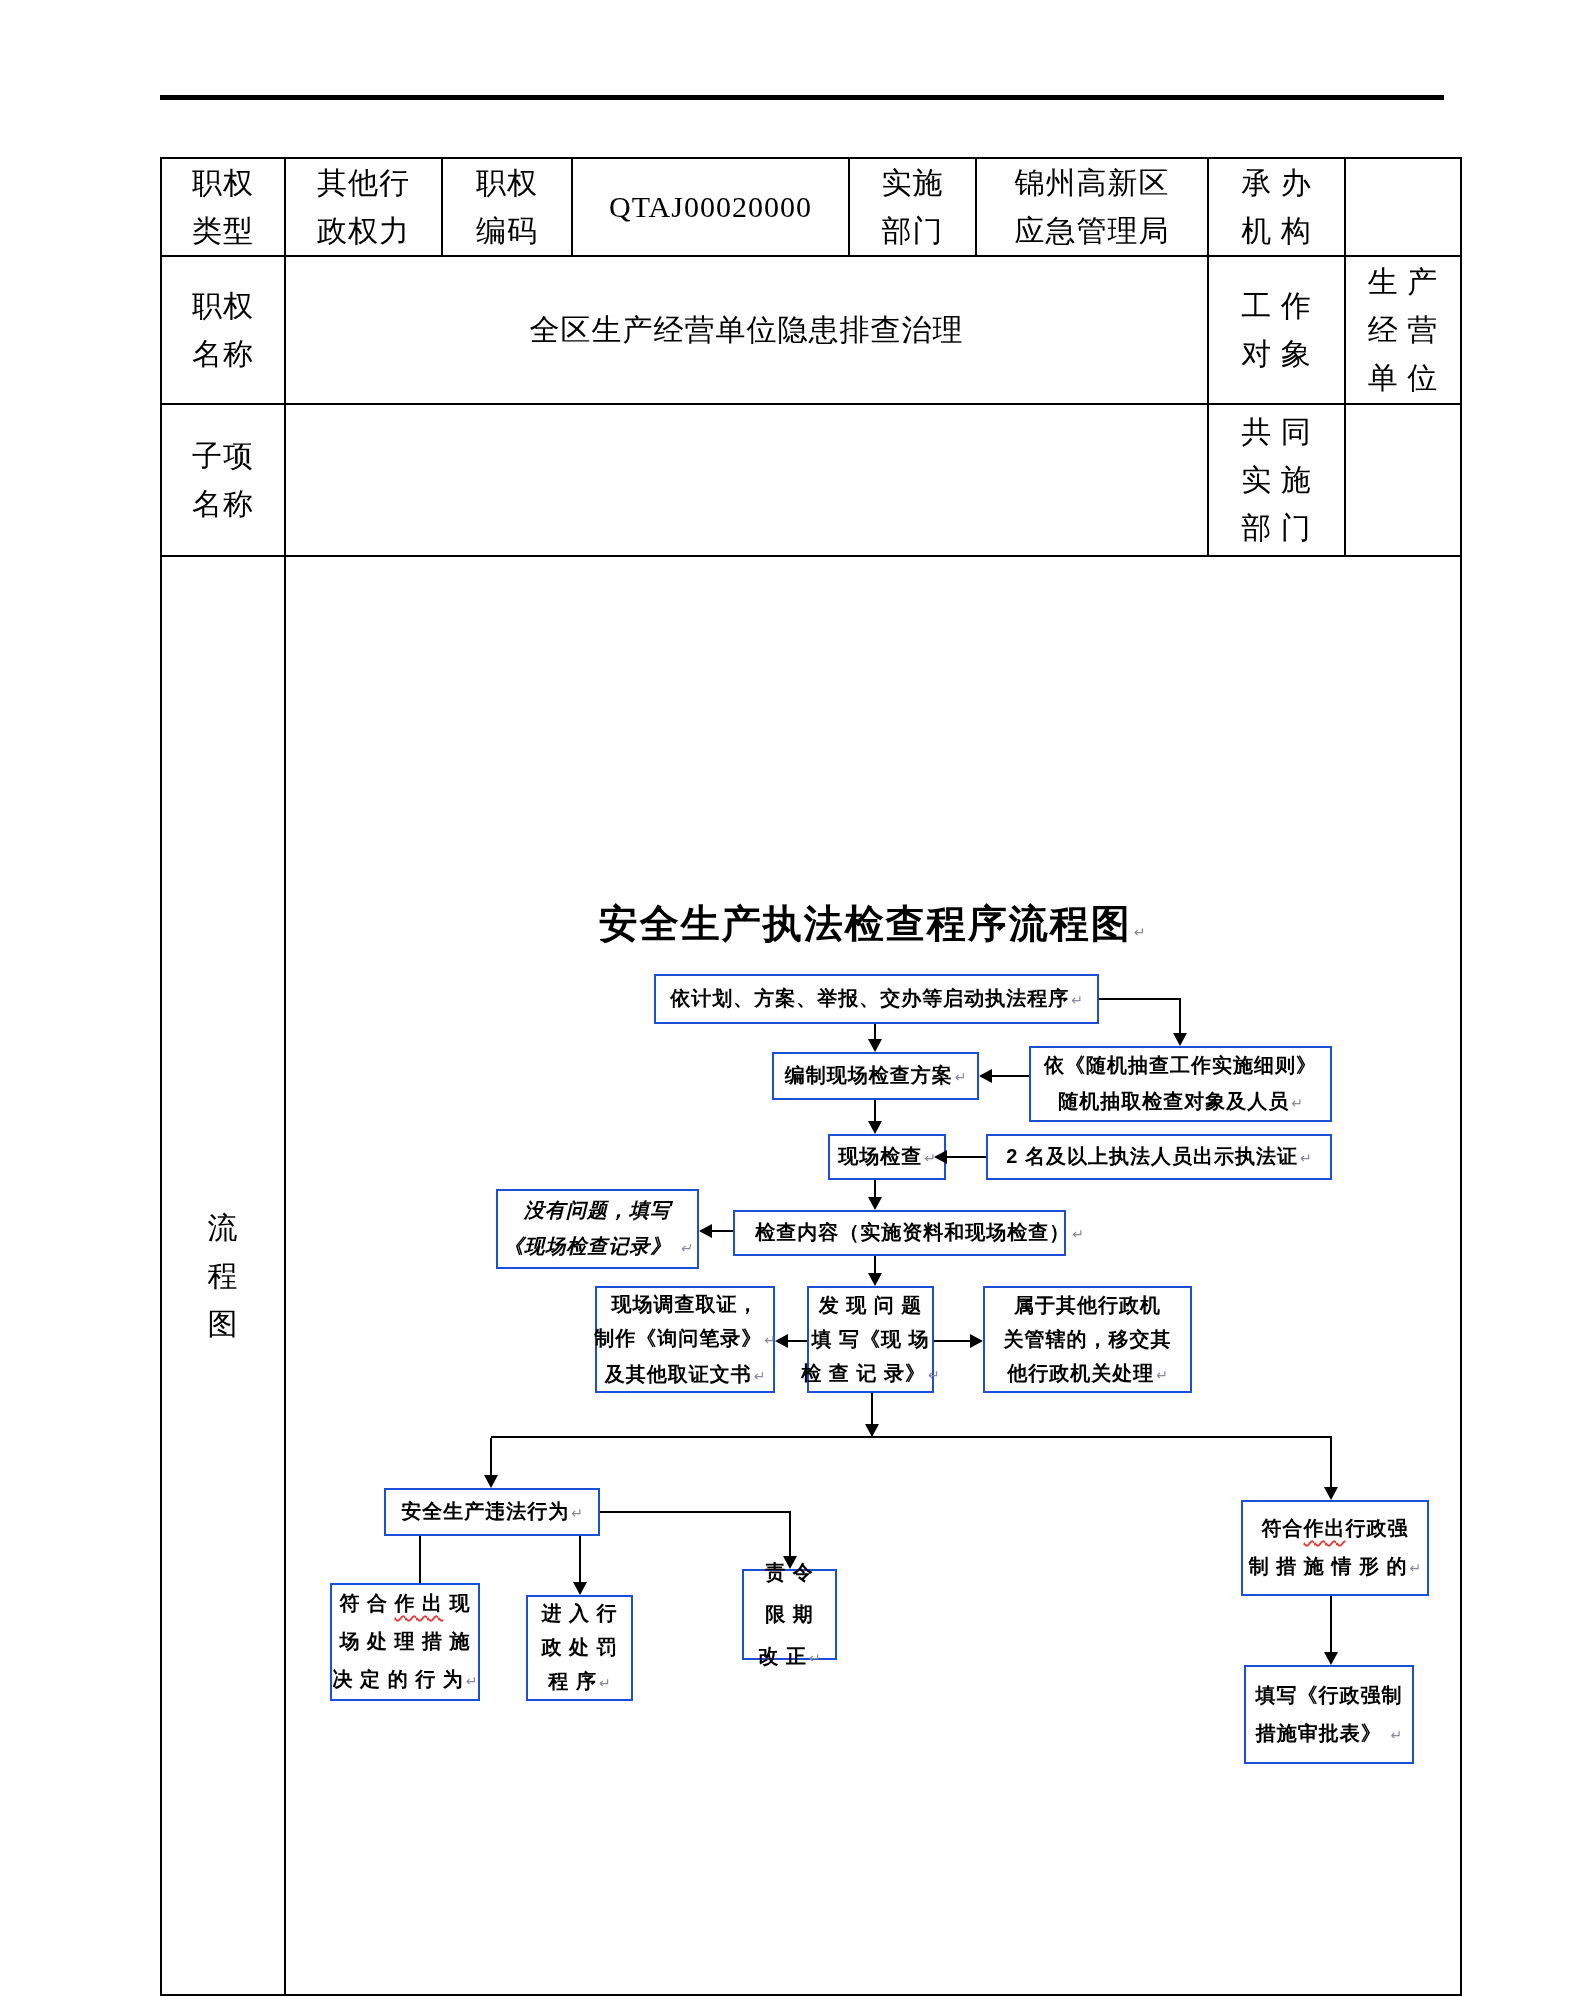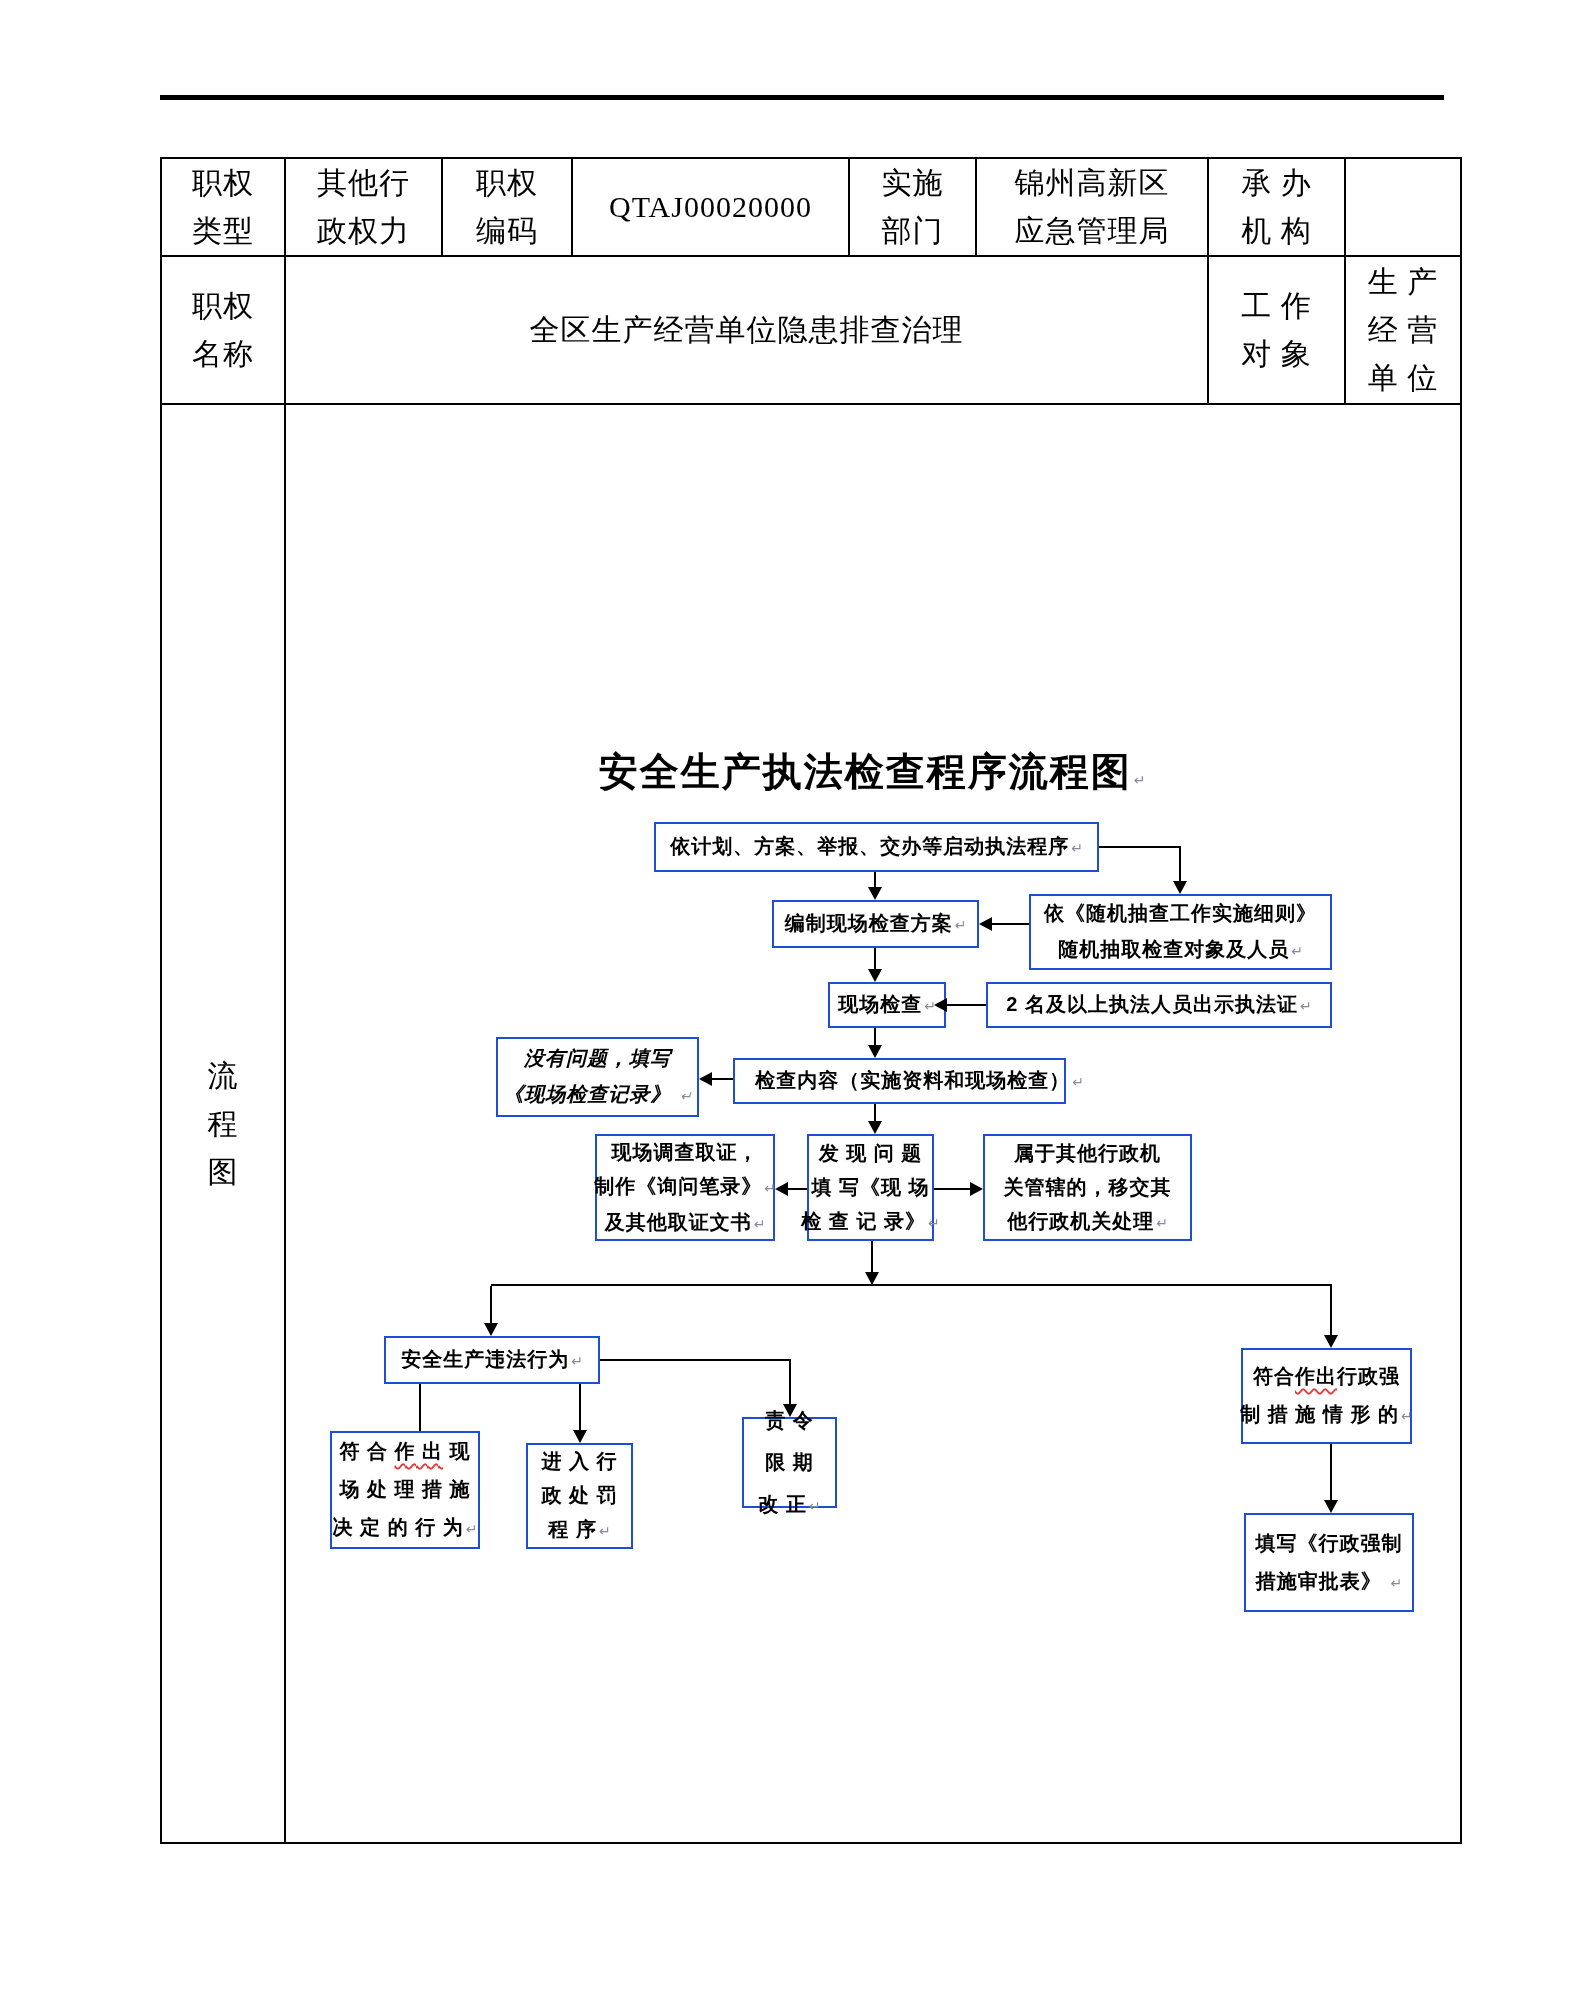--- a/index.html
+++ b/index.html
@@ -65,20 +65,29 @@
     <tr style="height:148px">
       <td>职权
 名称</td>
       <td colspan="5">全区生产经营单位隐患排查治理</td>
       <td>工 作
 对 象</td>
       <td>生 产
 经 营
 单 位</td>
     </tr>
+    <tr style="height:152px">
+      <td>子项
+名称</td>
+      <td colspan="5"></td>
+      <td>共 同
+实 施
+部 门</td>
+      <td></td>
+    </tr>
     <tr style="height:1345px">
       <td class="flow-label-cell">流
 程
 图</td>
       <td colspan="7" class="flow-cell">
         <div class="canvas">
           <div class="flow-title"><div>安全生产执法检查程序流程图<span class="pmark">↵</span></div></div>
         <div class="node" style="left: 368px; top: 369px; width: 445px; height: 50px;">
                 <div>依计划、方案、举报、交办等启动执法程序<span class="pmark">↵</span></div>
               </div><div class="node" style="left: 743px; top: 441px; width: 303px; height: 76px; text-align: right;">
@@ -114,21 +123,21 @@
                 <div>场 处 理 措 施</div>
                 <div>决 定 的 行 为<span class="pmark">↵</span></div>
               </div><div class="node" style="left: 240px; top: 990px; width: 107px; height: 106px; line-height: 34px;">
                 <div>进 入 行</div>
                 <div>政 处 罚</div>
                 <div>程 序<span class="pmark">↵</span></div>
               </div><div class="node" style="left: 456px; top: 964px; width: 95px; height: 91px; line-height: 42px; text-align: center;">
                 <div>责  令</div>
                 <div>限  期</div>
                 <div>改 正<span class="pmark">↵</span></div>
-              </div><div class="node" style="left: 955px; top: 895px; width: 171px; height: 96px; line-height: 38px;">
+              </div><div class="node" style="left: 955px; top: 895px; width: 188px; height: 96px; line-height: 38px;">
                 <div>符合<span class="sq">作出</span>行政强</div>
                 <div>制 措 施 情 形 的<span class="pmark">↵</span></div>
               </div><div class="node" style="left: 958px; top: 1060px; width: 170px; height: 99px; line-height: 38px;">
                 <div>填写《行政强制</div>
                 <div>措施审批表》 <span class="pmark">↵</span></div>
               </div><div class="fline" style="left: 588px; top: 419px; width: 2px; height: 18px;"></div><div class="fline" style="left: 813px; top: 393px; width: 82px; height: 2px;"></div><div class="fline" style="left: 893px; top: 393px; width: 2px; height: 38px;"></div><div class="fline" style="left: 703px; top: 470px; width: 40px; height: 2px;"></div><div class="fline" style="left: 588px; top: 495px; width: 2px; height: 24px;"></div><div class="fline" style="left: 658px; top: 551px; width: 42px; height: 2px;"></div><div class="fline" style="left: 588px; top: 575px; width: 2px; height: 20px;"></div><div class="fline" style="left: 423px; top: 625px; width: 24px; height: 2px;"></div><div class="fline" style="left: 588px; top: 651px; width: 2px; height: 20px;"></div><div class="fline" style="left: 499px; top: 735px; width: 22px; height: 2px;"></div><div class="fline" style="left: 648px; top: 735px; width: 39px; height: 2px;"></div><div class="fline" style="left: 585px; top: 788px; width: 2px; height: 34px;"></div><div class="fline" style="left: 205px; top: 831px; width: 841px; height: 2px;"></div><div class="fline" style="left: 204px; top: 833px; width: 2px; height: 40px;"></div><div class="fline" style="left: 1044px; top: 833px; width: 2px; height: 52px;"></div><div class="fline" style="left: 314px; top: 906px; width: 190px; height: 2px;"></div><div class="fline" style="left: 503px; top: 906px; width: 2px; height: 48px;"></div><div class="fline" style="left: 133px; top: 931px; width: 2px; height: 47px;"></div><div class="fline" style="left: 293px; top: 931px; width: 2px; height: 48px;"></div><div class="fline" style="left: 1044px; top: 991px; width: 2px; height: 58px;"></div><div class="arr down" style="left: 582px; top: 434px;"></div><div class="arr down" style="left: 887px; top: 428px;"></div><div class="arr left" style="left: 693px; top: 464px;"></div><div class="arr down" style="left: 582px; top: 516px;"></div><div class="arr left" style="left: 648px; top: 545px;"></div><div class="arr down" style="left: 582px; top: 592px;"></div><div class="arr left" style="left: 413px; top: 619px;"></div><div class="arr down" style="left: 582px; top: 668px;"></div><div class="arr left" style="left: 489px; top: 729px;"></div><div class="arr right" style="left: 684px; top: 729px;"></div><div class="arr down" style="left: 579px; top: 819px;"></div><div class="arr down" style="left: 198px; top: 870px;"></div><div class="arr down" style="left: 1038px; top: 882px;"></div><div class="arr down" style="left: 497px; top: 951px;"></div><div class="arr down" style="left: 287px; top: 977px;"></div><div class="arr down" style="left: 1038px; top: 1047px;"></div></div>
       </td>
     </tr>
   </tbody>
     </table>

